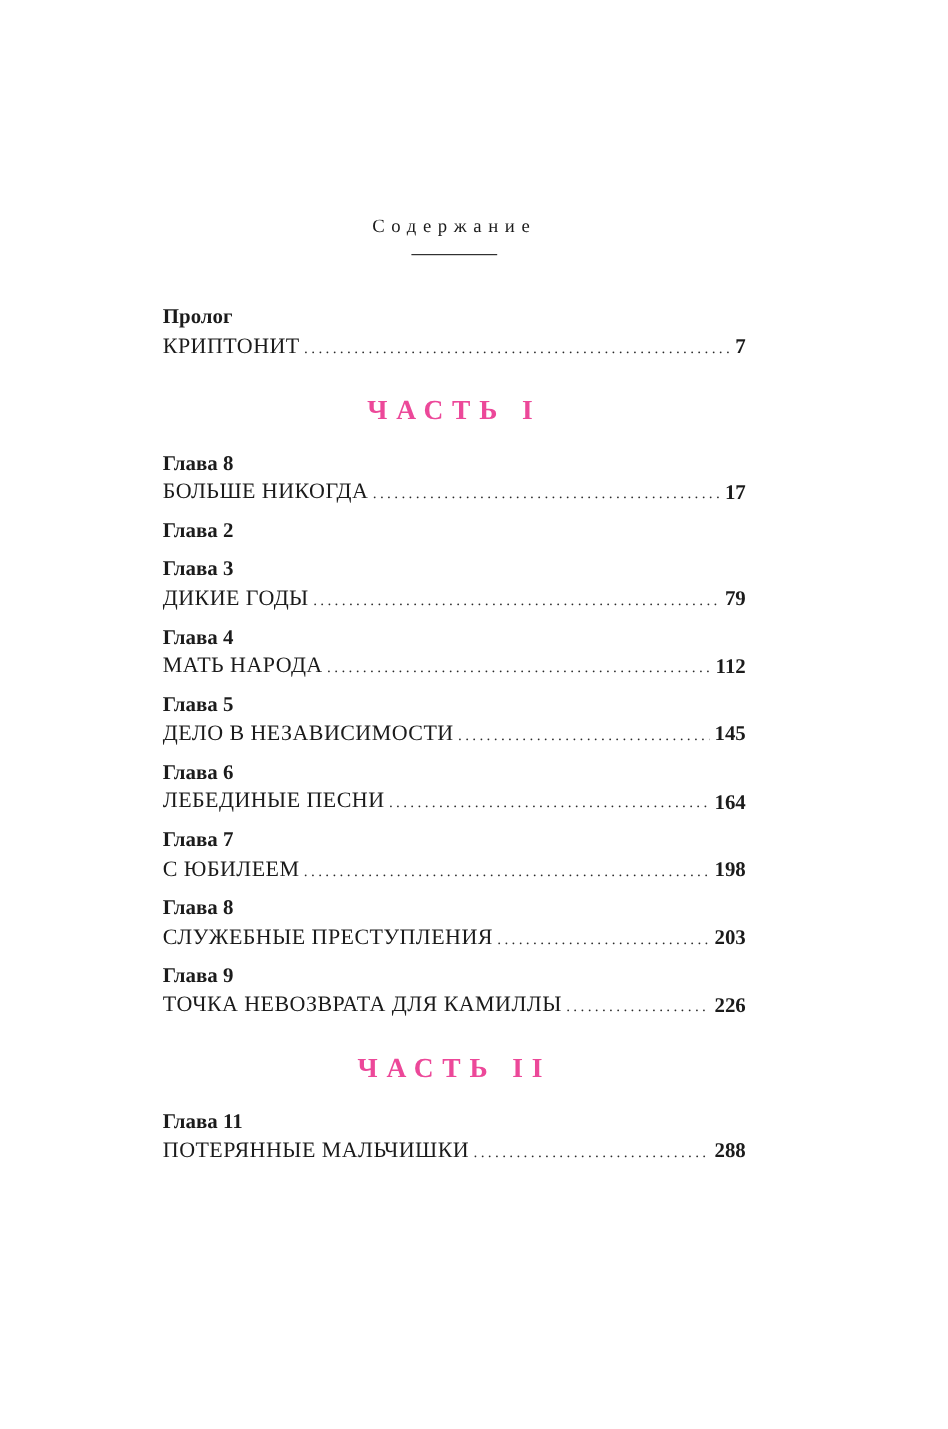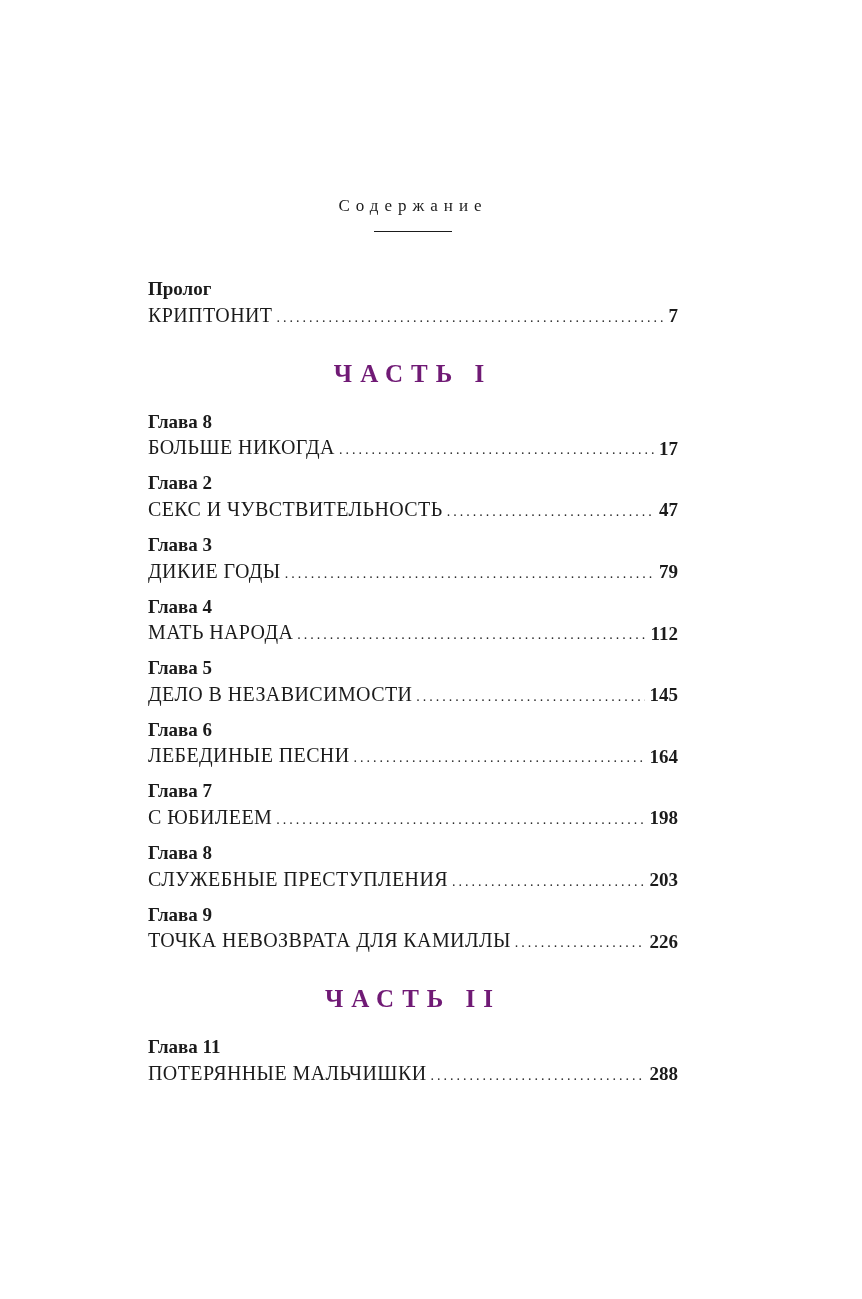--- a/index.html
+++ b/index.html
@@ -61,21 +61,21 @@
     font-weight: 700;
     font-size: 19px;
     white-space: nowrap;
   }
   .part-heading {
     margin: 31px 0 21px 0;
     text-align: center;
     font-size: 25px;
     font-weight: 700;
     letter-spacing: 8px;
-    color: #701a75;
+    color: #ec4899;
   }
   .prologue { margin-bottom: 6px; }
 </style>
 </head>
 <body>
 
 <div class="page">
   <header>
     <h1 class="page-title">Содержание</h1>
     <div class="title-rule"></div>
@@ -95,25 +95,20 @@
         <div class="entry">
           <div class="entry-label">Глава 8</div>
           <div class="entry-line">
             <span class="entry-title">БОЛЬШЕ НИКОГДА</span>
             <span class="leader"></span>
             <span class="entry-page">17</span>
           </div>
         </div>
         <div class="entry">
           <div class="entry-label">Глава 2</div>
-          <div class="entry-line">
-            <span class="entry-title">СЕКС И ЧУВСТВИТЕЛЬНОСТЬ</span>
-            <span class="leader"></span>
-            <span class="entry-page">47</span>
-          </div>
         </div>
         <div class="entry">
           <div class="entry-label">Глава 3</div>
           <div class="entry-line">
             <span class="entry-title">ДИКИЕ ГОДЫ</span>
             <span class="leader"></span>
             <span class="entry-page">79</span>
           </div>
         </div>
         <div class="entry">

